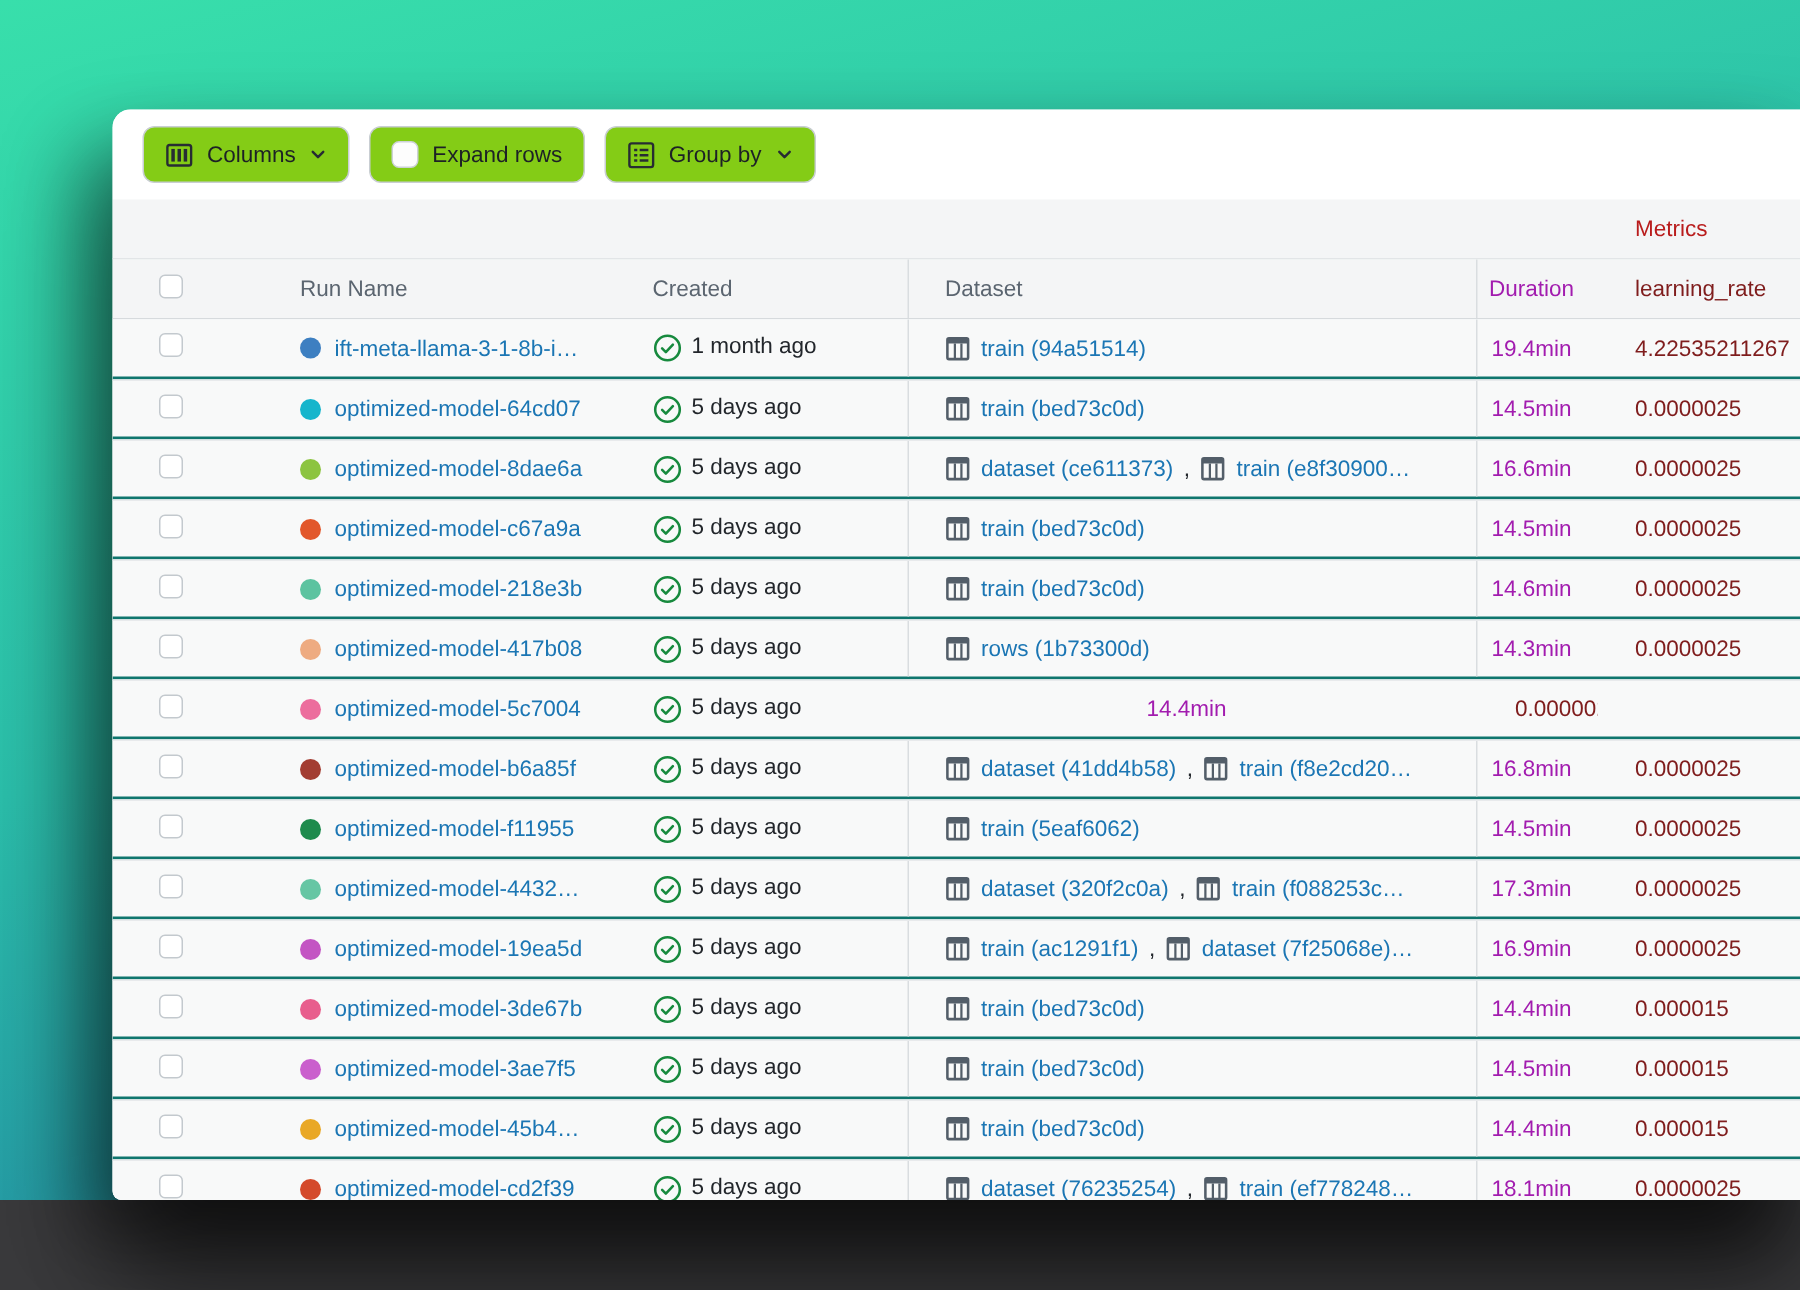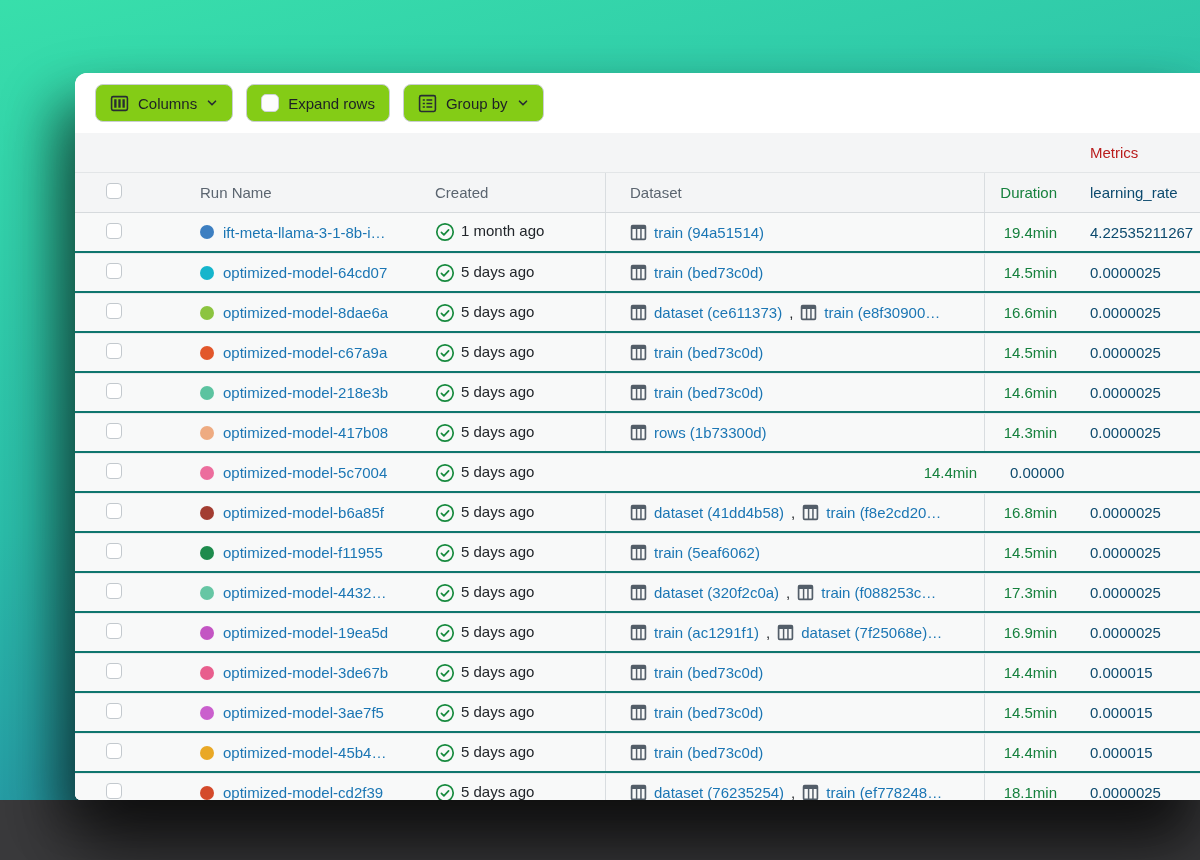--- a/index.html
+++ b/index.html
@@ -46,22 +46,22 @@
 
   .col-created { display: flex; align-items: flex-start; gap: 6px; color: #22262b; }
 
   .col-dataset { height: 100%; display: flex; align-items: center; overflow: hidden;
         white-space: nowrap; padding-left: 24px;
         border-left: 1px solid #d9dde0; border-right: 1px solid #d9dde0; }
   .ds-item { display: inline-flex; align-items: center; gap: 7px; flex: none; }
   .ds-item svg { flex: none; }
   .comma { margin: 0 7px; color: #22262b; }
 
-  .col-duration { text-align: right; padding-right: 8px; color: #15803d; }
-  .col-lr { padding-left: 25px; color: #0c4a6e; overflow: hidden; white-space: nowrap; }
+  .col-duration { text-align: center; padding-right: 8px; color: #a21caf; }
+  .col-lr { padding-left: 25px; color: #7f1d1d; overflow: hidden; white-space: nowrap; }
 
   .tbody { background: #fff; }
   .row { height: 40px; background: #f8f9f9; border-bottom: 2px solid #0f766e;
         font-size: 15px; cursor: pointer; }
   .row + .row { border-top: 1px solid #e8eaec; }
 </style>
 </head>
 <body>
 
 <div class="bg"></div>

